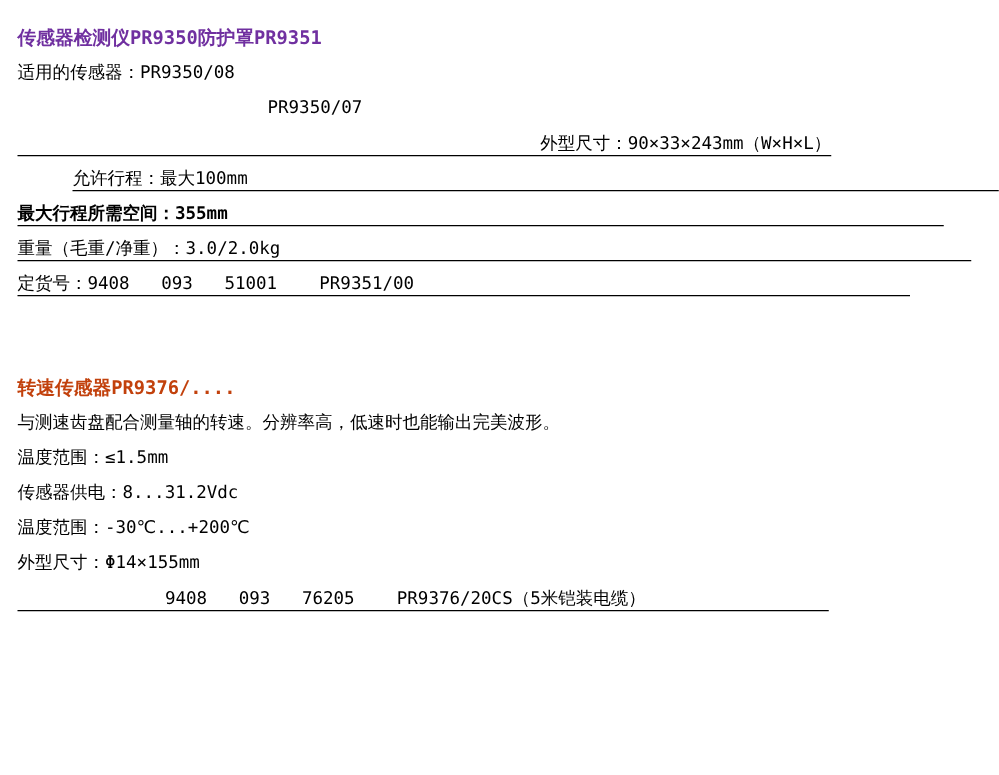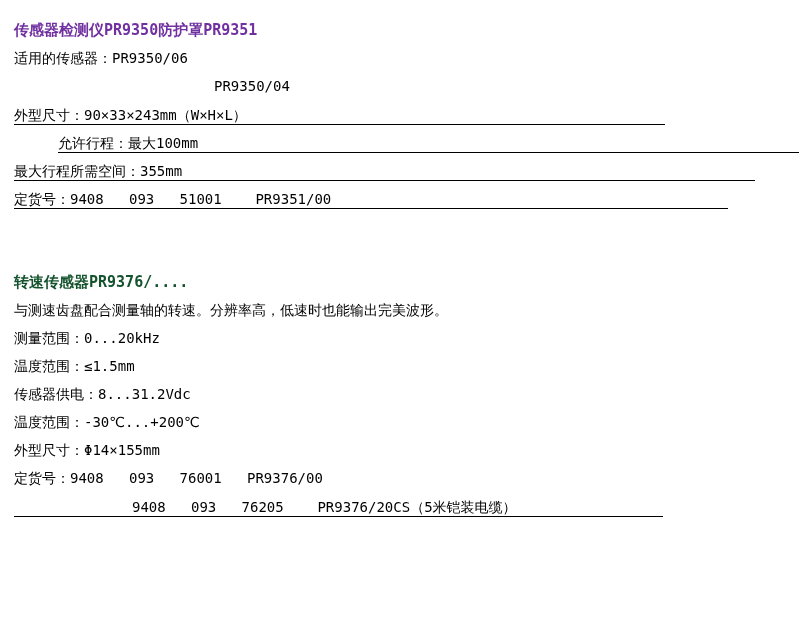--- a/index.html
+++ b/index.html
@@ -48,32 +48,31 @@
     white-space: pre;
   }
 </style>
 </head>
 <body>
 
 <div class="page">
   <div id="doc">
       <div class="section">
         <div class="row title" style="color: rgb(112, 48, 160);">传感器检测仪PR9350防护罩PR9351</div>
-        <div class="row"><span class="txt">适用的传感器：PR9350/06</span></div>
-        <div class="row"><span class="txt" style="padding-left: 200px;">PR9350/04</span></div>
-        <div class="row"><span class="u" style="width: 651px;"><span class="txt">外型尺寸：90×33×243mm（W×H×L）</span></span></div>
+        <div class="row"><span class="txt">适用的传感器：PR9350/08</span></div>
+        <div class="row"><span class="txt" style="padding-left: 200px;">PR9350/07</span></div>
+        <div class="row"><span class="u" style="width: 651px; text-align: right;"><span class="txt">外型尺寸：90×33×243mm（W×H×L）</span></span></div>
         <div class="row"><span class="u" style="width: 756px; margin-left: 44px;"><span class="txt">允许行程：最大100mm</span></span></div>
-        <div class="row"><span class="u" style="width: 741px;"><span class="txt">最大行程所需空间：355mm</span></span></div>
+        <div class="row"><span class="u" style="width: 741px; font-weight: bold;"><span class="txt">最大行程所需空间：355mm</span></span></div>
+        <div class="row"><span class="u" style="width: 763px;"><span class="txt">重量（毛重/净重）：3.0/2.0kg</span></span></div>
         <div class="row"><span class="u" style="width: 714px;"><span class="txt">定货号：9408   093   51001    PR9351/00</span></span></div>
       </div>
       <div class="section">
-        <div class="row title" style="color: #14532d; margin-top: 36px;">转速传感器PR9376/....</div>
+        <div class="row title" style="color: #c2410c; margin-top: 36px;">转速传感器PR9376/....</div>
         <div class="row"><span class="txt">与测速齿盘配合测量轴的转速。分辨率高，低速时也能输出完美波形。</span></div>
-        <div class="row"><span class="txt">测量范围：0...20kHz</span></div>
         <div class="row"><span class="txt">温度范围：≤1.5mm</span></div>
         <div class="row"><span class="txt">传感器供电：8...31.2Vdc</span></div>
         <div class="row"><span class="txt">温度范围：-30℃...+200℃</span></div>
         <div class="row"><span class="txt">外型尺寸：Φ14×155mm</span></div>
-        <div class="row"><span class="txt">定货号：9408   093   76001   PR9376/00</span></div>
         <div class="row"><span class="u" style="width: 649px;"><span class="txt" style="padding-left: 118px;">9408   093   76205    PR9376/20CS（5米铠装电缆）</span></span></div>
       </div>
     </div>
 </div>
 
 </body></html>

